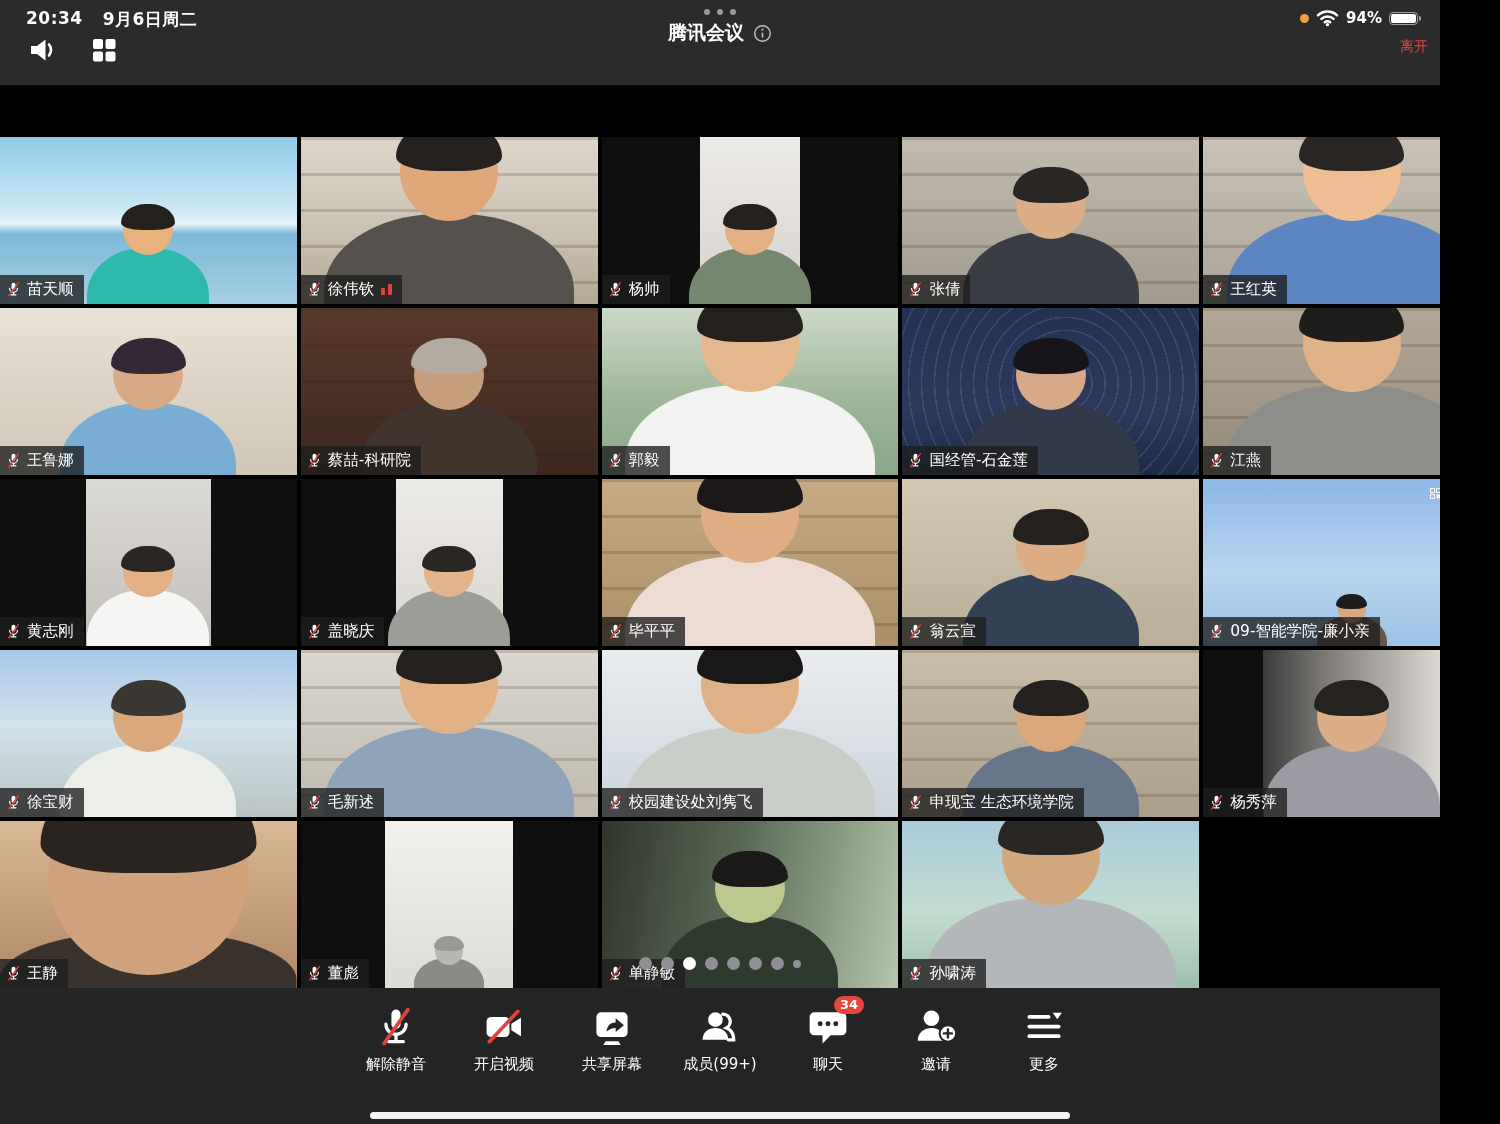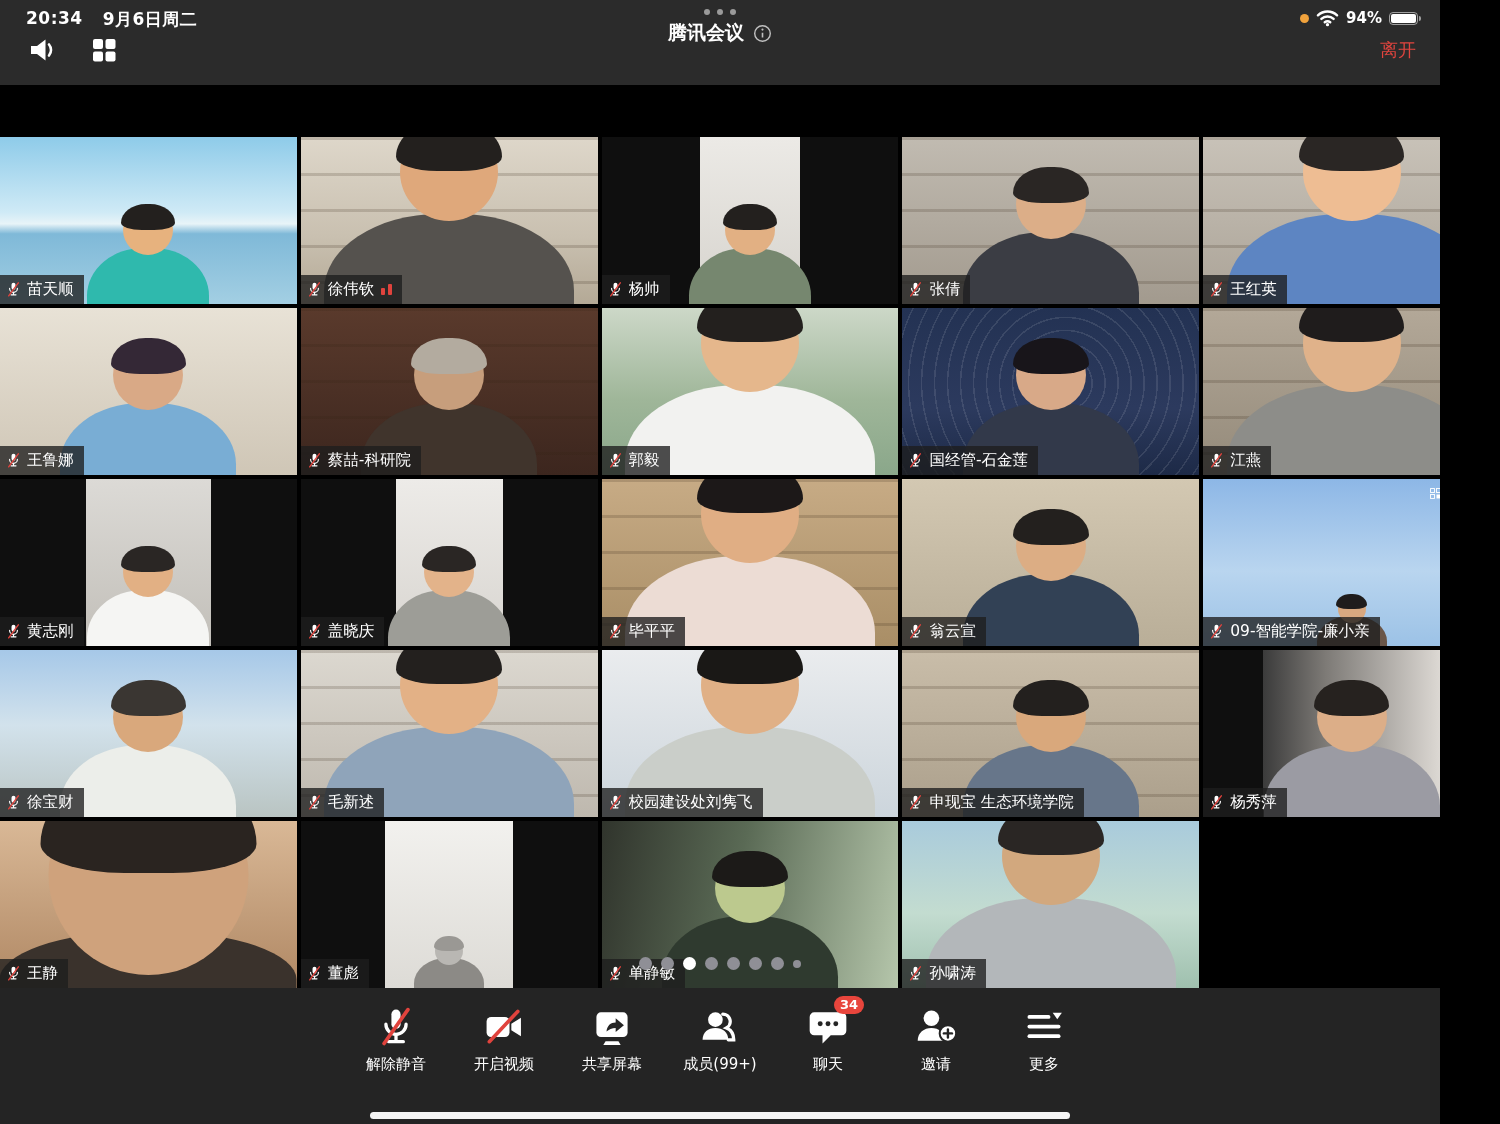--- a/index.html
+++ b/index.html
@@ -20,22 +20,22 @@
   .multitask-dots i{ width:6px; height:6px; border-radius:50%; background:#9a9a9a; display:block; }
   .title-row{ display:flex; justify-content:center; align-items:center; gap:9px; margin-top:5px;
               font-size:19px; font-weight:600; }
   .meet-time{ margin-top:4px; font-size:15px; color:#ececec; }
   .sb-right{ position:absolute; right:22px; top:9px; display:flex; align-items:center; gap:7px; font-size:15px; font-weight:600; }
   .mic-dot{ width:9px; height:9px; border-radius:50%; background:var(--active-dot-orange,#f0a23c); }
   .battery{ width:29px; height:13px; border:1.5px solid rgba(255,255,255,.55); border-radius:4px; position:relative; }
   .battery i{ position:absolute; left:1px; top:1px; bottom:1px; width:92%; background:#fff; border-radius:2px; }
   .battery:after{ content:""; position:absolute; right:-4px; top:3px; width:2.5px; height:5px;
                   background:rgba(255,255,255,.55); border-radius:0 2px 2px 0; }
-  .leave{ position:absolute; right:24px; top:38px; color:var(--accent-red,#e0443e);
-          font-size:18px; font-weight:500; background:transparent; border:none; cursor:pointer;
+  .leave{ position:absolute; right:12px; top:38px; color:var(--accent-red,#e0443e);
+          font-size:14px; font-weight:500; background:transparent; border:none; cursor:pointer;
           font-family:Liberation Mono, monospace; }
   
   .grid{ position:absolute; top:137px; left:0; width:1500px; height:851px;
          display:grid; grid-template-columns:repeat(5,1fr); grid-template-rows:repeat(5,1fr);
          gap:4px; background:#000; }
   .tile{ position:relative; background:#0f0f0f; overflow:hidden;text-align:right; }
   .video{ position:absolute; inset:0; margin:auto; height:100%; width:100%; }
   .tile.portrait .video{ width:var(--pw,45%); }
   .figure{ position:absolute; left:50%; bottom:0; transform:translateX(-50%);
            display:flex; flex-direction:column; align-items:center; }

